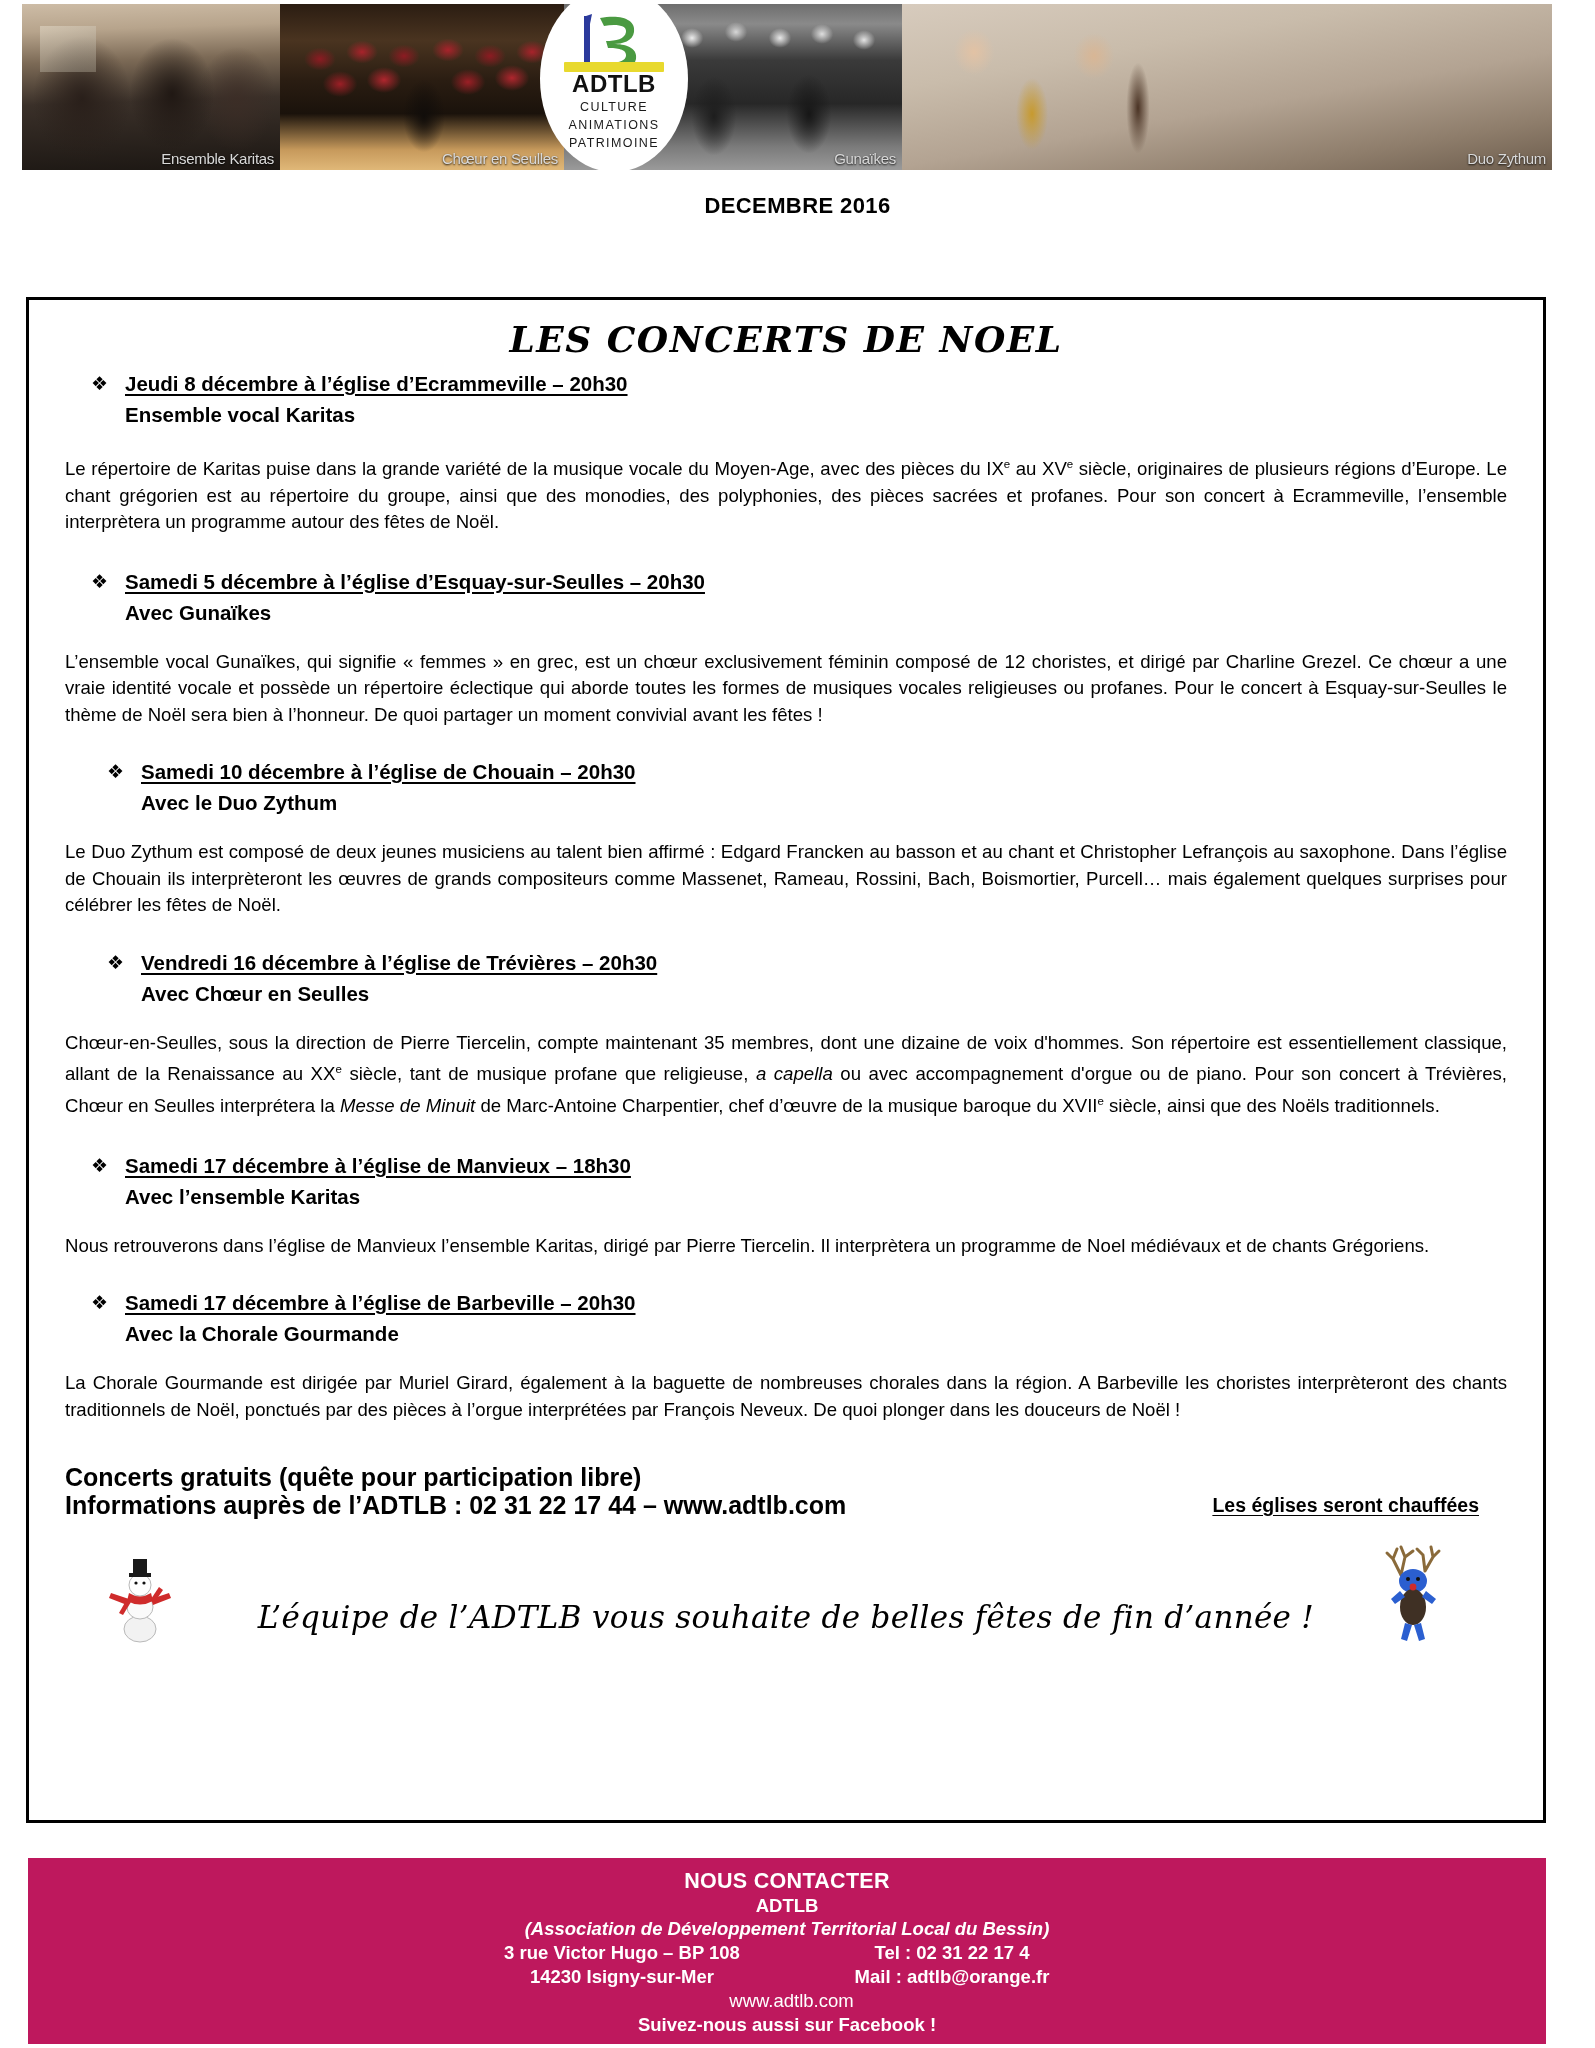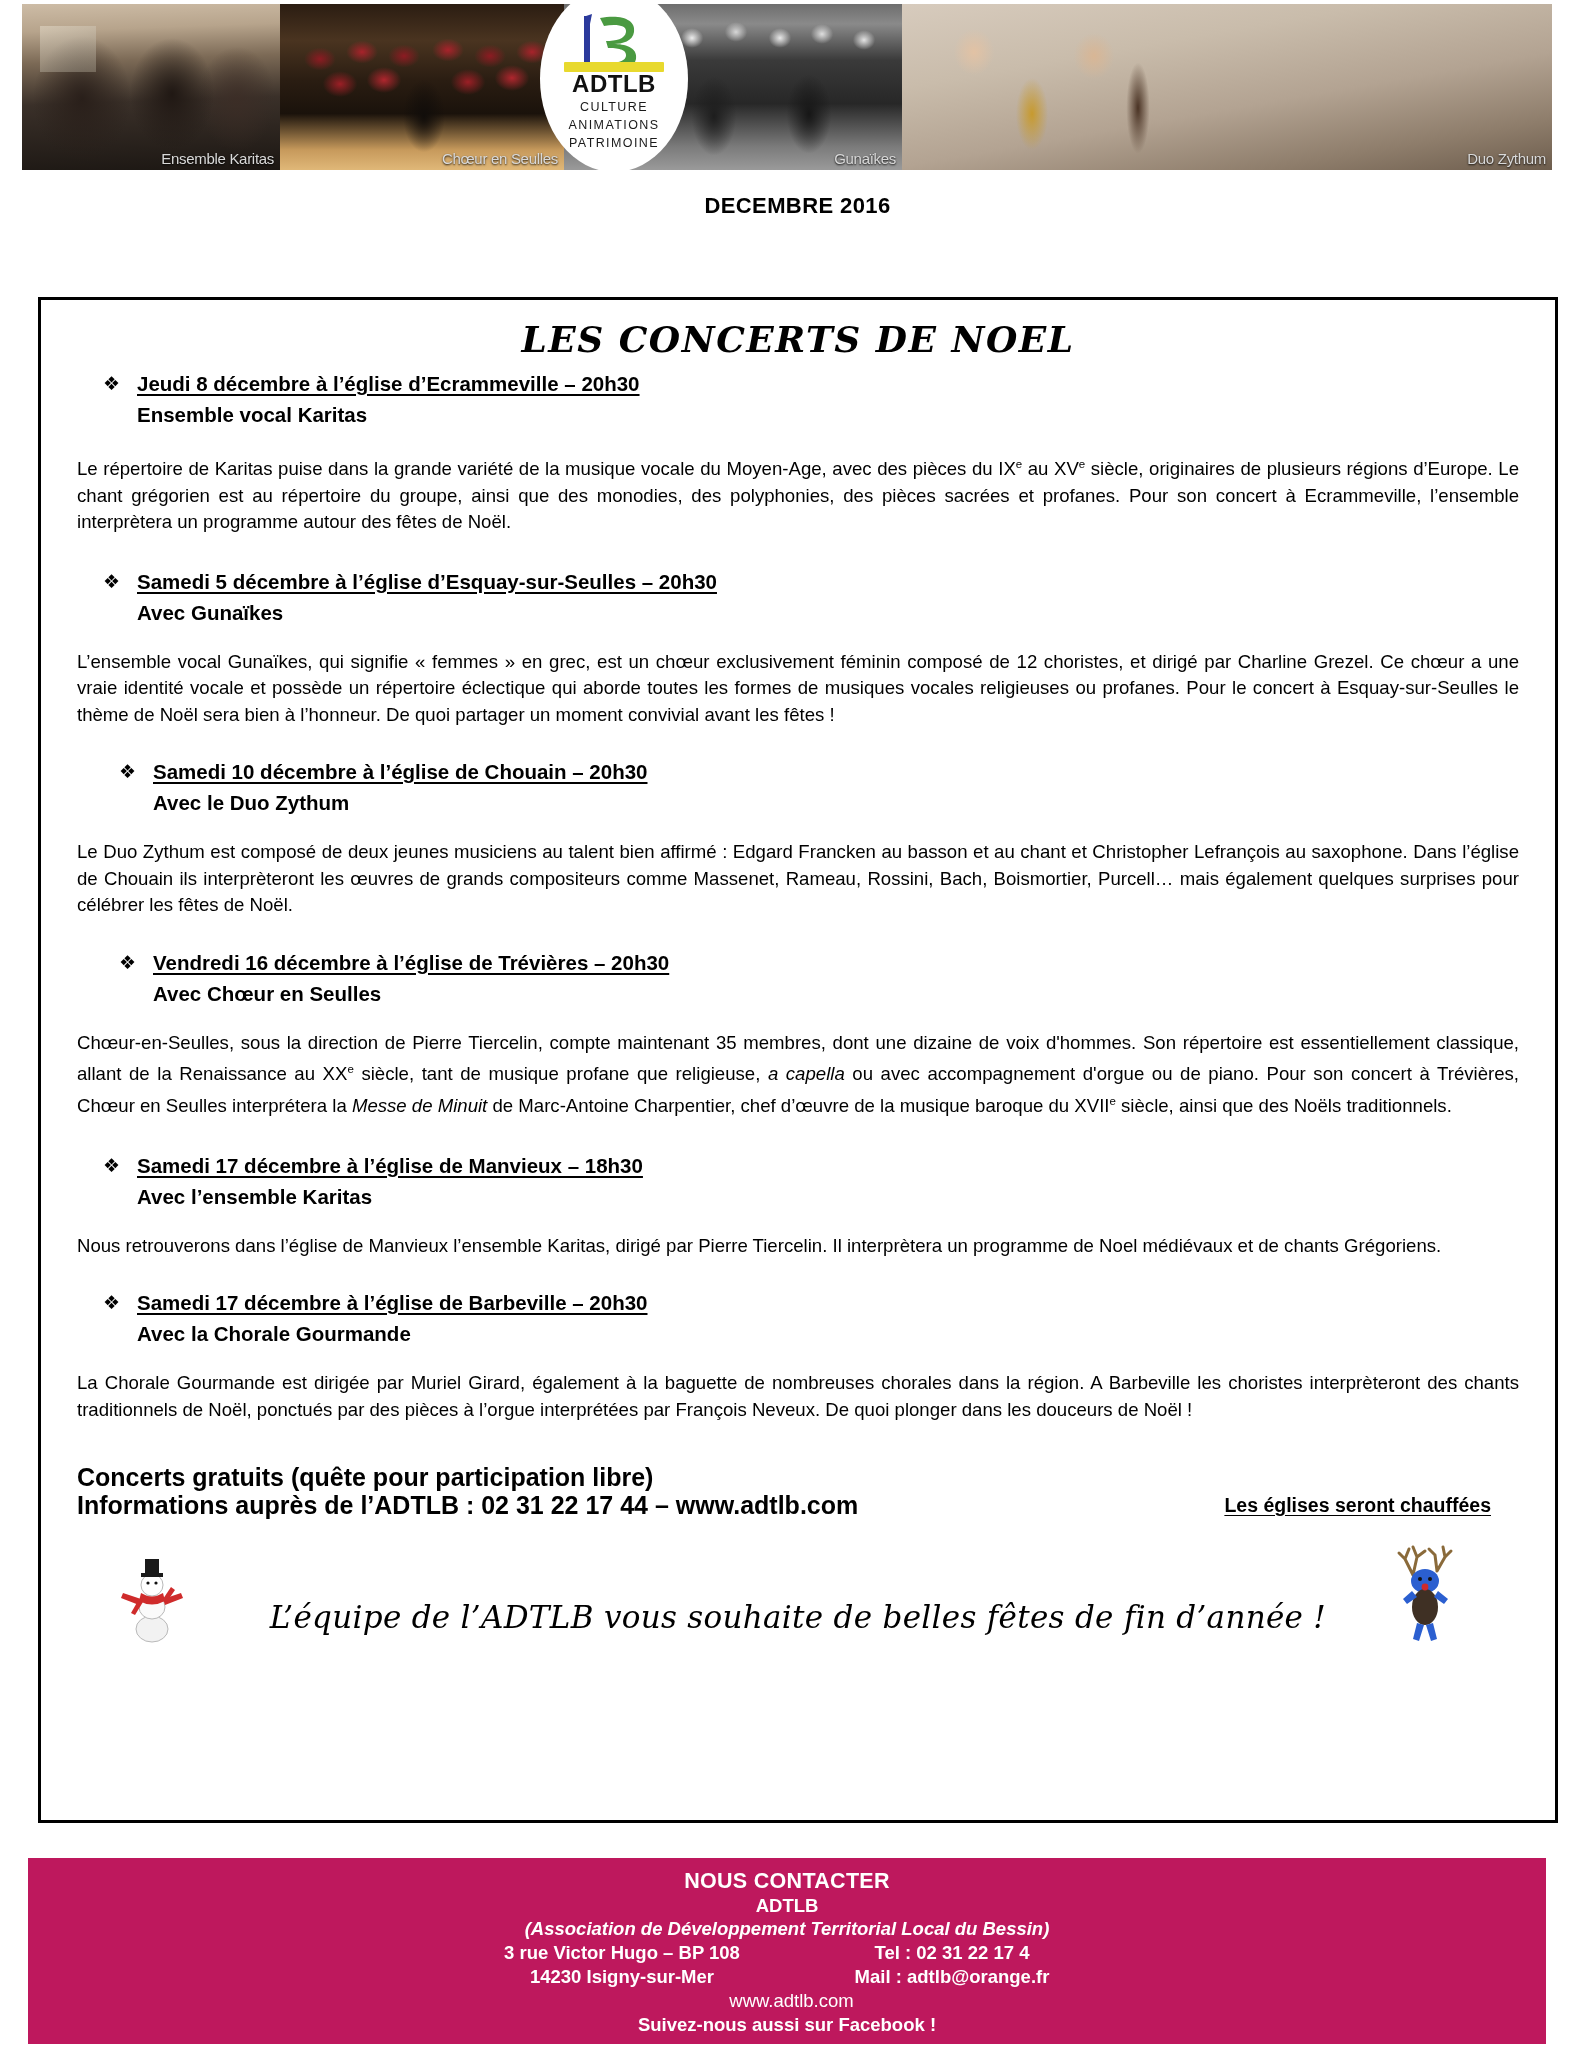--- a/index.html
+++ b/index.html
@@ -153,21 +153,21 @@
     width: 1595px;
     text-align: center;
     font-size: 22px;
     font-weight: bold;
     letter-spacing: .4px;
   }
 
   
   .main-box {
     position: absolute;
-    left: 38px;
+    left: 26px;
     top: 297px;
     width: 1520px;
     height: 1526px;
     border: 3px solid #000000;
     box-sizing: border-box;
     background: #ffffff;
   }
   .doc-title {
     margin-top: 18px;
     text-align: center;

